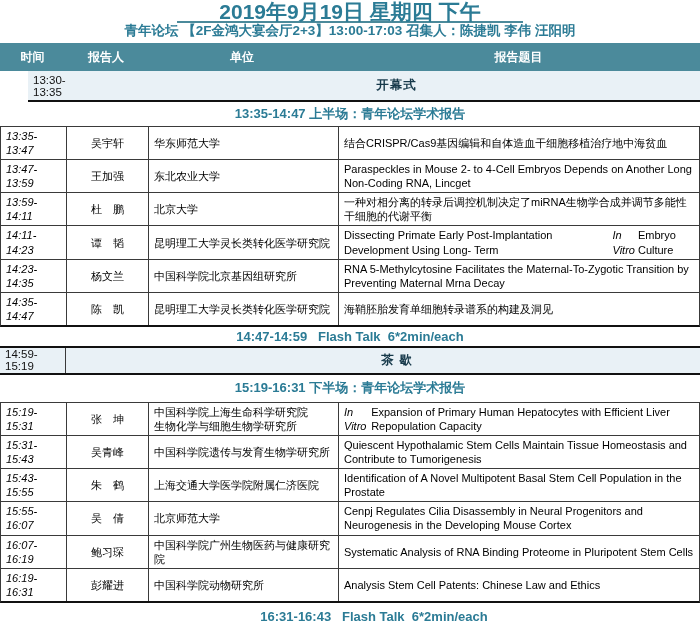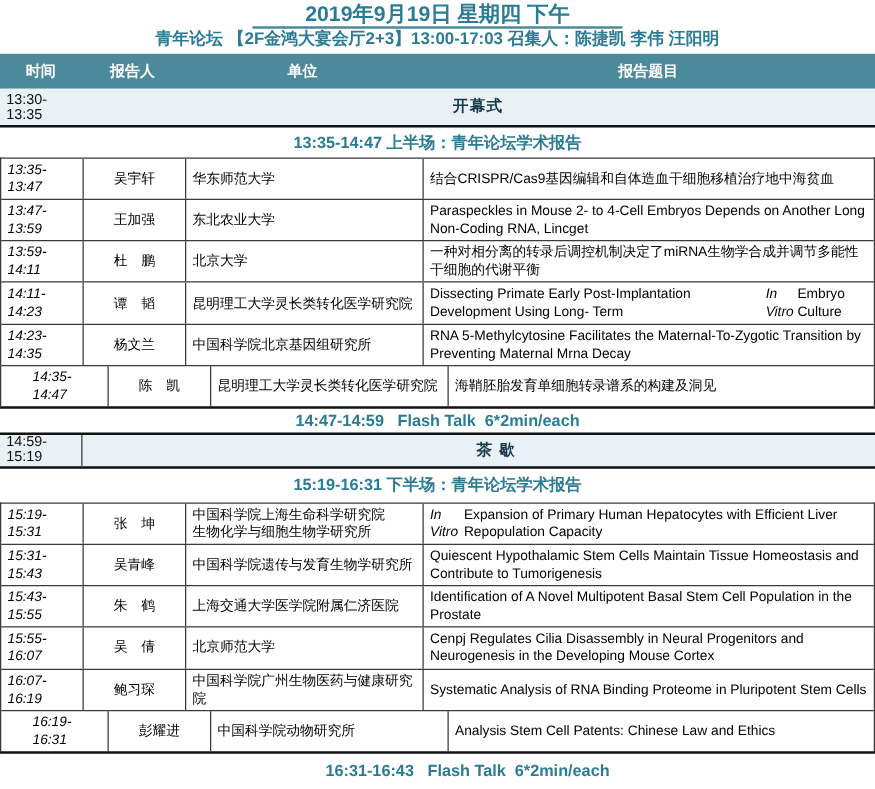--- a/index.html
+++ b/index.html
@@ -1,50 +1,50 @@
 <!DOCTYPE html>
 <html><head>
 <meta charset="utf-8">
 <style>
   * { margin:0; padding:0; box-sizing:border-box; }
   html,body { background:#fff; }
   body { font-family:"Liberation Sans","DejaVu Sans",sans-serif; color:#000; }
   .page { width:700px; height:631px; background:#fff; overflow:hidden; }
 
   .t1wrap { text-align:center; padding-top:3px; height:21px; }
-  .t1 { display:inline-block; font-size:17px; font-weight:bold; color:#2b7b95;
+  .t1 { display:inline-block; font-size:21px; font-weight:bold; color:#2b7b95;
         border-bottom:2px solid #4b8a9b; padding:0 42px 1px 42px; line-height:17px; }
   .t2 { text-align:center; font-size:13.5px; font-weight:bold; color:#2b7b95;
         height:19px; line-height:19px; }
 
   .grid4 { display:grid; grid-template-columns:65px 82px 190px 1fr; }
 
   .thead { margin-top:3px; background:#4b8a9b; height:28px; }
   .thead .hc { color:#fff; font-weight:bold; font-size:12px; display:flex;
                align-items:center; justify-content:center; }
 
   .merged { display:grid; grid-template-columns:65px 1fr; background:#e9f1f6;
             align-items:center; }
   .merged .mtime { font-size:11.5px; padding-left:5px; color:#111; }
   .merged .mlabel { text-align:center; font-weight:bold; font-size:12.5px;
                     color:#16394a; letter-spacing:1px; }
   .merged.vline .mlabel { border-left:1px solid #3a3a3a; align-self:stretch;
                           display:flex; align-items:center; justify-content:center;padding-left:28px; }
-  .opening { height:31px; border-bottom:2px solid #111; }
+  .opening { height:31px; border-bottom:2px solid #111;margin-left:28px; }
   .tea     { height:29px; border-top:2px solid #111; border-bottom:2px solid #111; }
 
   .section { text-align:center; color:#2b7b95; font-weight:bold; font-size:13px;
              display:flex; align-items:center; justify-content:center; }
   .sec1 { height:24px; } .sec2 { height:27px;text-align:right; }
   .flash { height:19px; white-space:pre-wrap; }
   .flash2 { height:27px;padding-left:48px; }
 
   .dtable { border:1px solid #3a3a3a; border-bottom:2px solid #111; }
   .drow { border-bottom:1px solid #3a3a3a; }
-  .drow:last-child { border-bottom:none;margin-left:20px; }
+  .drow:last-child { border-bottom:none; }
   .drow .c { padding:2px 5px; font-size:11px; line-height:1.28; display:flex;
              align-items:center; }
   .drow .c + .c { border-left:1px solid #3a3a3a; }
   .t1rows .drow { min-height:30px; }
   .t2rows .drow { min-height:28px; }
   .c-time { justify-content:flex-start; font-size:11.5px;font-style:italic; }
   .c-spk  { justify-content:center; }
   .c-org  { white-space:pre-line; }
   .c-title i { font-style:italic; }
 </style>

